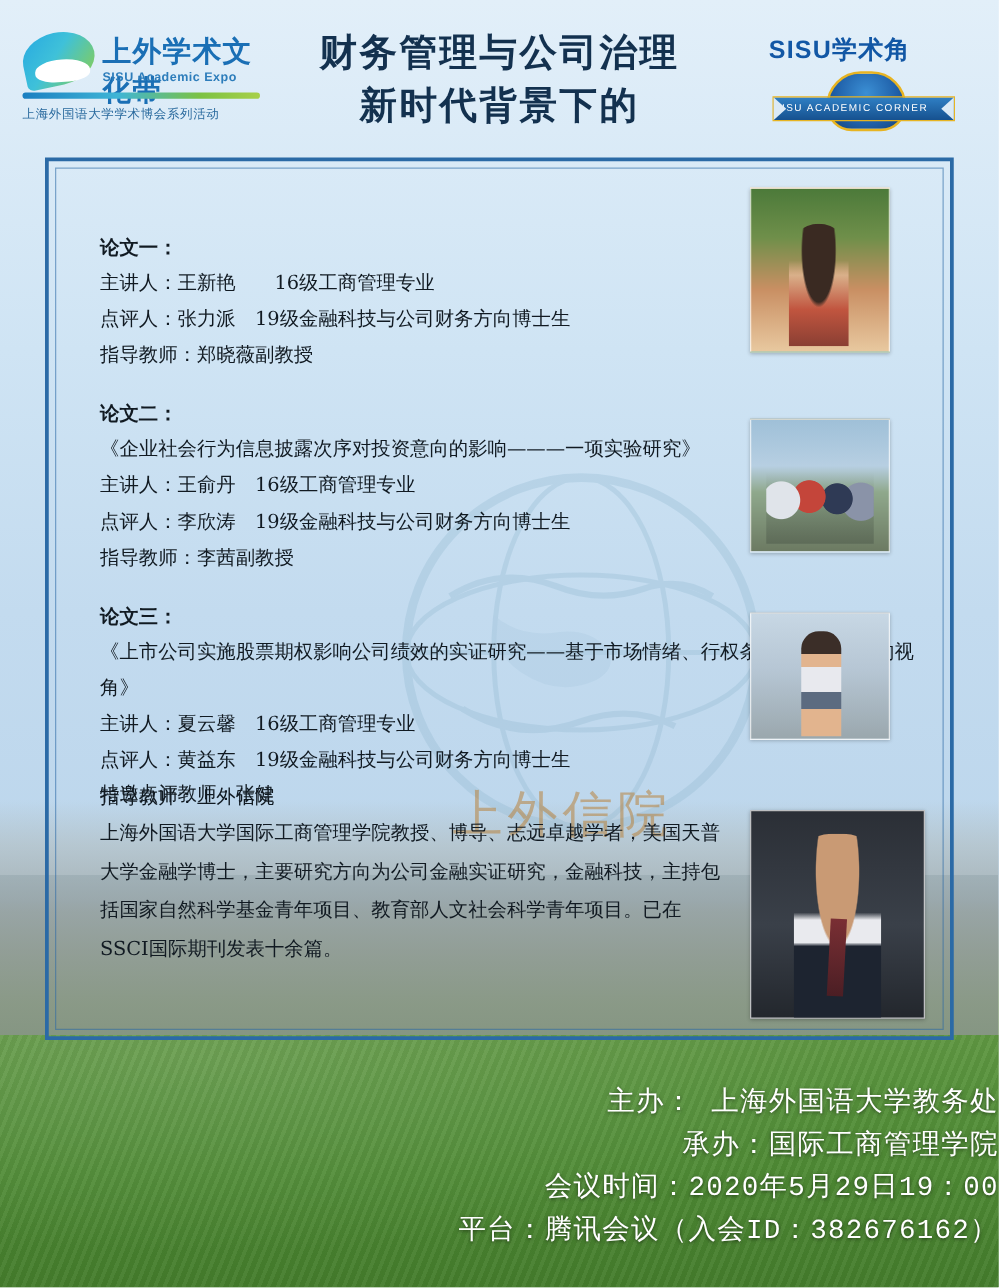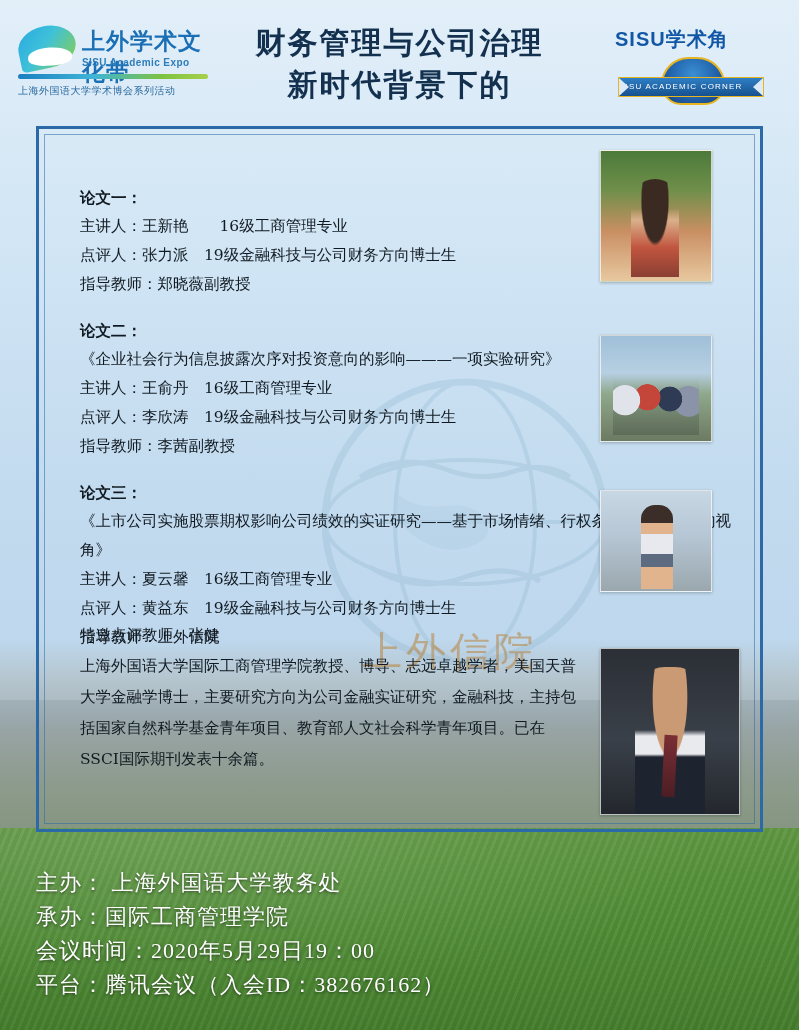--- a/index.html
+++ b/index.html
@@ -291,28 +291,27 @@
     position: absolute;
     left: 62px; top: 86px; width: 13px; height: 62px;
     background: linear-gradient(180deg, #7a2f34, #4b1e24);
     transform: rotate(3deg);
     z-index: 2;
   }
   
   .footer {
     position: absolute;
     left: 0; right: 0; top: 866px;
-    text-align: left;
+    text-align: right;
     color: #ffffff;
-    font-family: Liberation Serif, serif;
+    font-family: Liberation Mono, monospace;
     font-size: 22px;
     line-height: 34px;
     text-shadow: 0 1px 3px rgba(0,0,0,0.55);
     letter-spacing: 1px;
-    padding-left: 36px;
   }
 </style>
 </head>
 <body>
 
 <div class="poster">
 
   <div class="sky"></div>
   <div class="campus">
     

